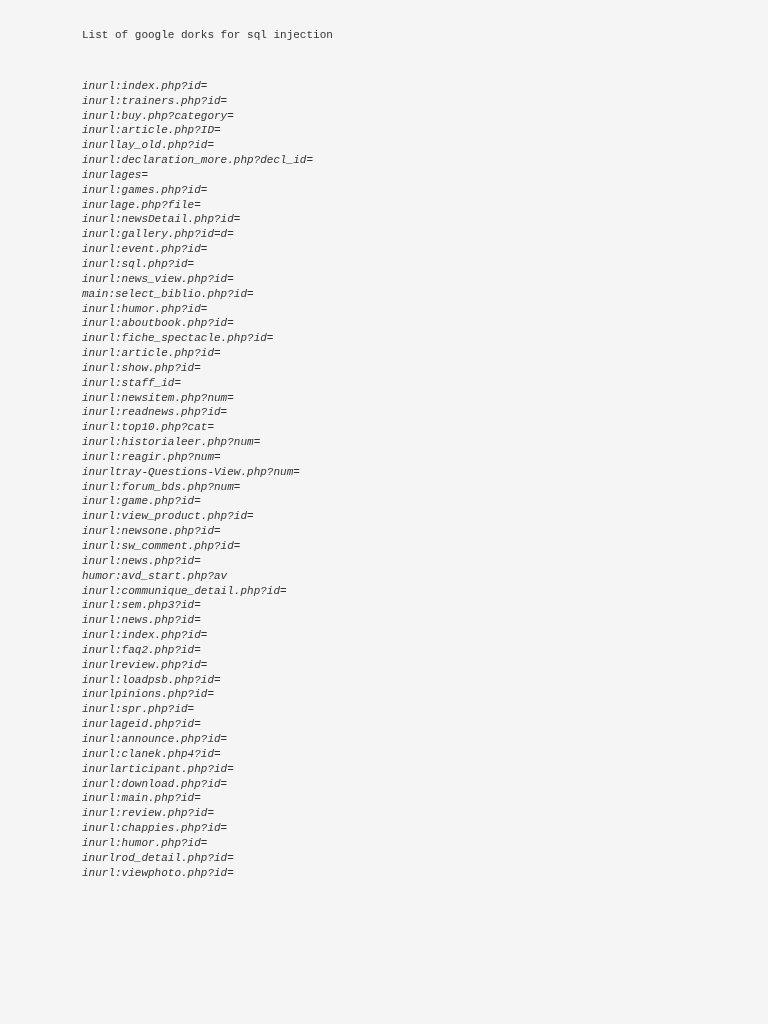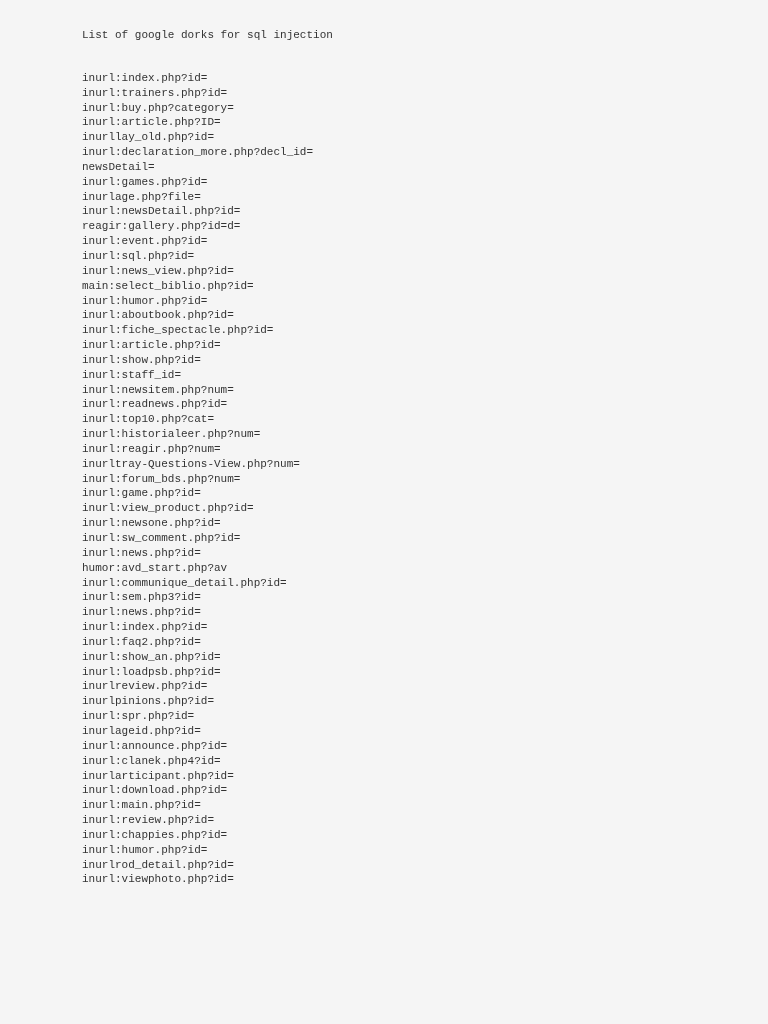--- a/index.html
+++ b/index.html
@@ -11,49 +11,50 @@
       background: #f5f5f5;
       width: 768px;
       height: 1024px;
       font-family: "Courier New", Courier, monospace;
       font-size: 11px;
       color: #333;
       padding: 28px 0 0 82px;
       line-height: 1.35;
     }
     .title {
-      margin-bottom: 28px;
+      margin-bottom: 36px;
       color: #333;
     }
     .dork-list {
       display: flex;
       flex-direction: column;
     }
     .dork-item {
       white-space: pre;
       color: #333;
+      font-style: italic;
     }
   </style>
 </head>
 <body>
 
 <div class="title">List of google dorks for sql injection</div>
 
 <div class="dork-list">
     <div class="dork-item">inurl:index.php?id=</div>
     <div class="dork-item">inurl:trainers.php?id=</div>
     <div class="dork-item">inurl:buy.php?category=</div>
     <div class="dork-item">inurl:article.php?ID=</div>
     <div class="dork-item">inurllay_old.php?id=</div>
     <div class="dork-item">inurl:declaration_more.php?decl_id=</div>
-    <div class="dork-item">newsDetail=</div>
+    <div class="dork-item">inurlages=</div>
     <div class="dork-item">inurl:games.php?id=</div>
     <div class="dork-item">inurlage.php?file=</div>
     <div class="dork-item">inurl:newsDetail.php?id=</div>
-    <div class="dork-item">reagir:gallery.php?id=d=</div>
+    <div class="dork-item">inurl:gallery.php?id=d=</div>
     <div class="dork-item">inurl:event.php?id=</div>
     <div class="dork-item">inurl:sql.php?id=</div>
     <div class="dork-item">inurl:news_view.php?id=</div>
     <div class="dork-item">main:select_biblio.php?id=</div>
     <div class="dork-item">inurl:humor.php?id=</div>
     <div class="dork-item">inurl:aboutbook.php?id=</div>
     <div class="dork-item">inurl:fiche_spectacle.php?id=</div>
     <div class="dork-item">inurl:article.php?id=</div>
     <div class="dork-item">inurl:show.php?id=</div>
     <div class="dork-item">inurl:staff_id=</div>
@@ -68,23 +69,22 @@
     <div class="dork-item">inurl:view_product.php?id=</div>
     <div class="dork-item">inurl:newsone.php?id=</div>
     <div class="dork-item">inurl:sw_comment.php?id=</div>
     <div class="dork-item">inurl:news.php?id=</div>
     <div class="dork-item">humor:avd_start.php?av</div>
     <div class="dork-item">inurl:communique_detail.php?id=</div>
     <div class="dork-item">inurl:sem.php3?id=</div>
     <div class="dork-item">inurl:news.php?id=</div>
     <div class="dork-item">inurl:index.php?id=</div>
     <div class="dork-item">inurl:faq2.php?id=</div>
-    <div class="dork-item">inurl:show_an.php?id=</div>
+    <div class="dork-item">inurlreview.php?id=</div>
     <div class="dork-item">inurl:loadpsb.php?id=</div>
-    <div class="dork-item">inurlreview.php?id=</div>
     <div class="dork-item">inurlpinions.php?id=</div>
     <div class="dork-item">inurl:spr.php?id=</div>
     <div class="dork-item">inurlageid.php?id=</div>
     <div class="dork-item">inurl:announce.php?id=</div>
     <div class="dork-item">inurl:clanek.php4?id=</div>
     <div class="dork-item">inurlarticipant.php?id=</div>
     <div class="dork-item">inurl:download.php?id=</div>
     <div class="dork-item">inurl:main.php?id=</div>
     <div class="dork-item">inurl:review.php?id=</div>
     <div class="dork-item">inurl:chappies.php?id=</div>

